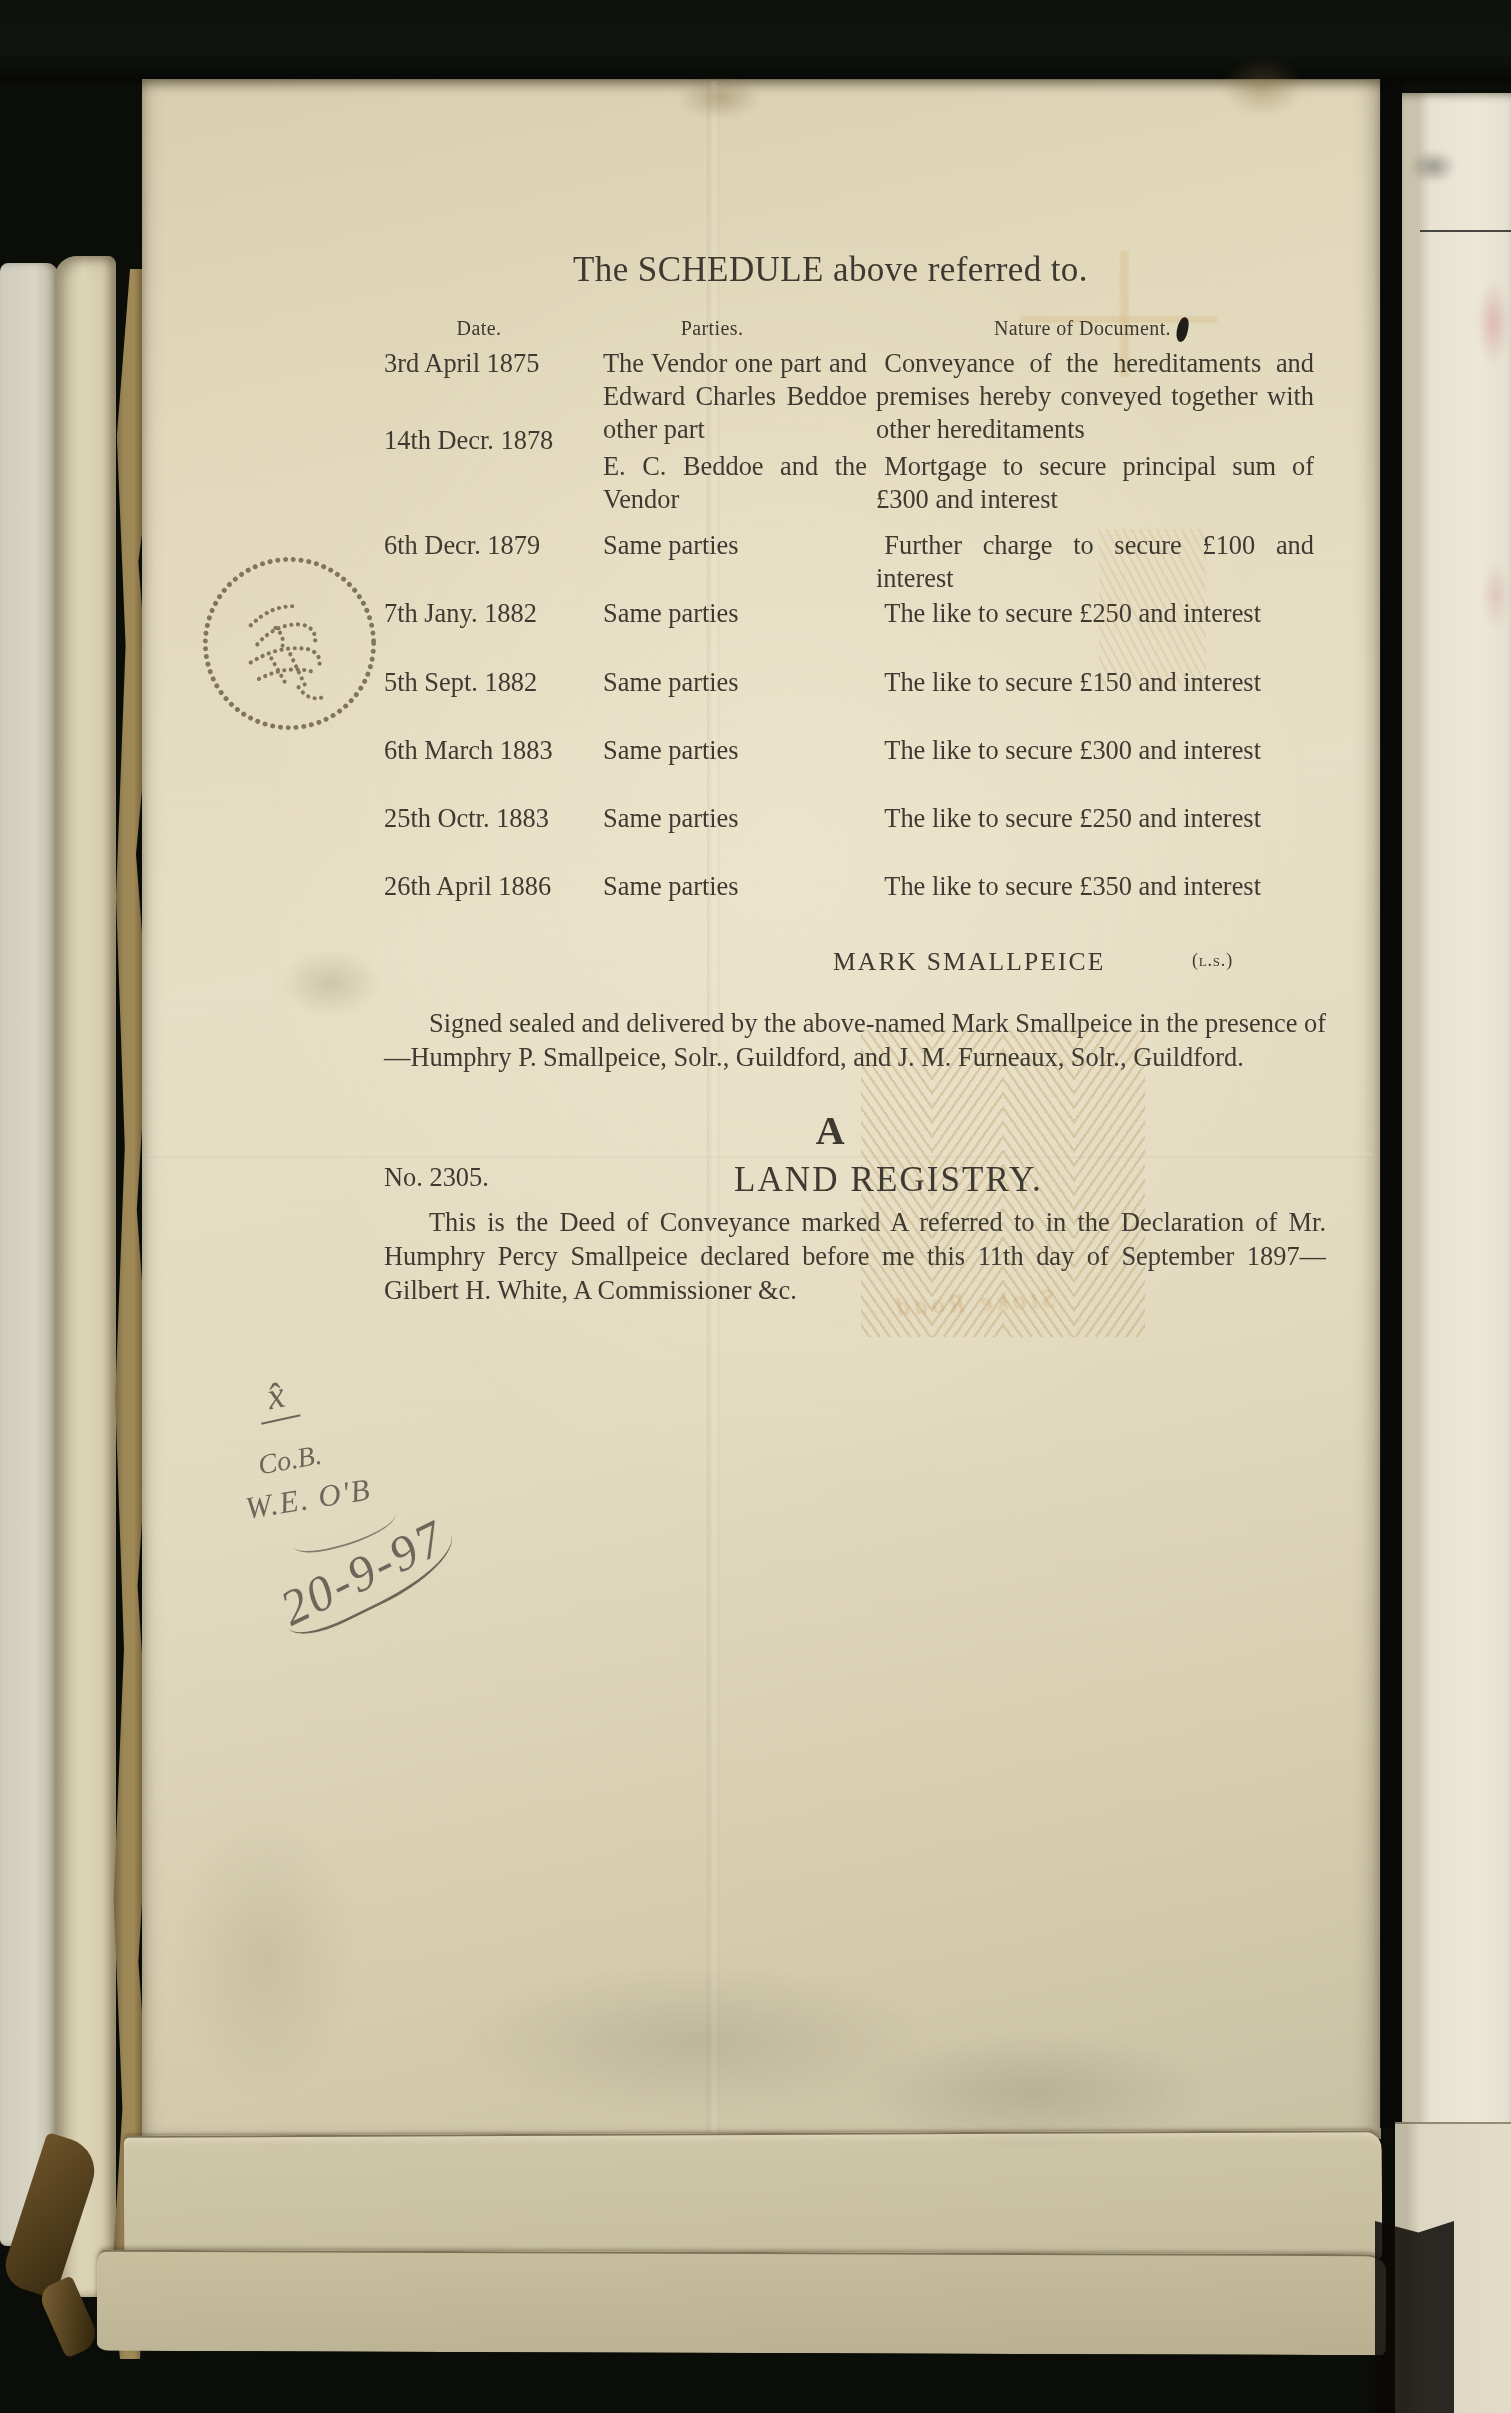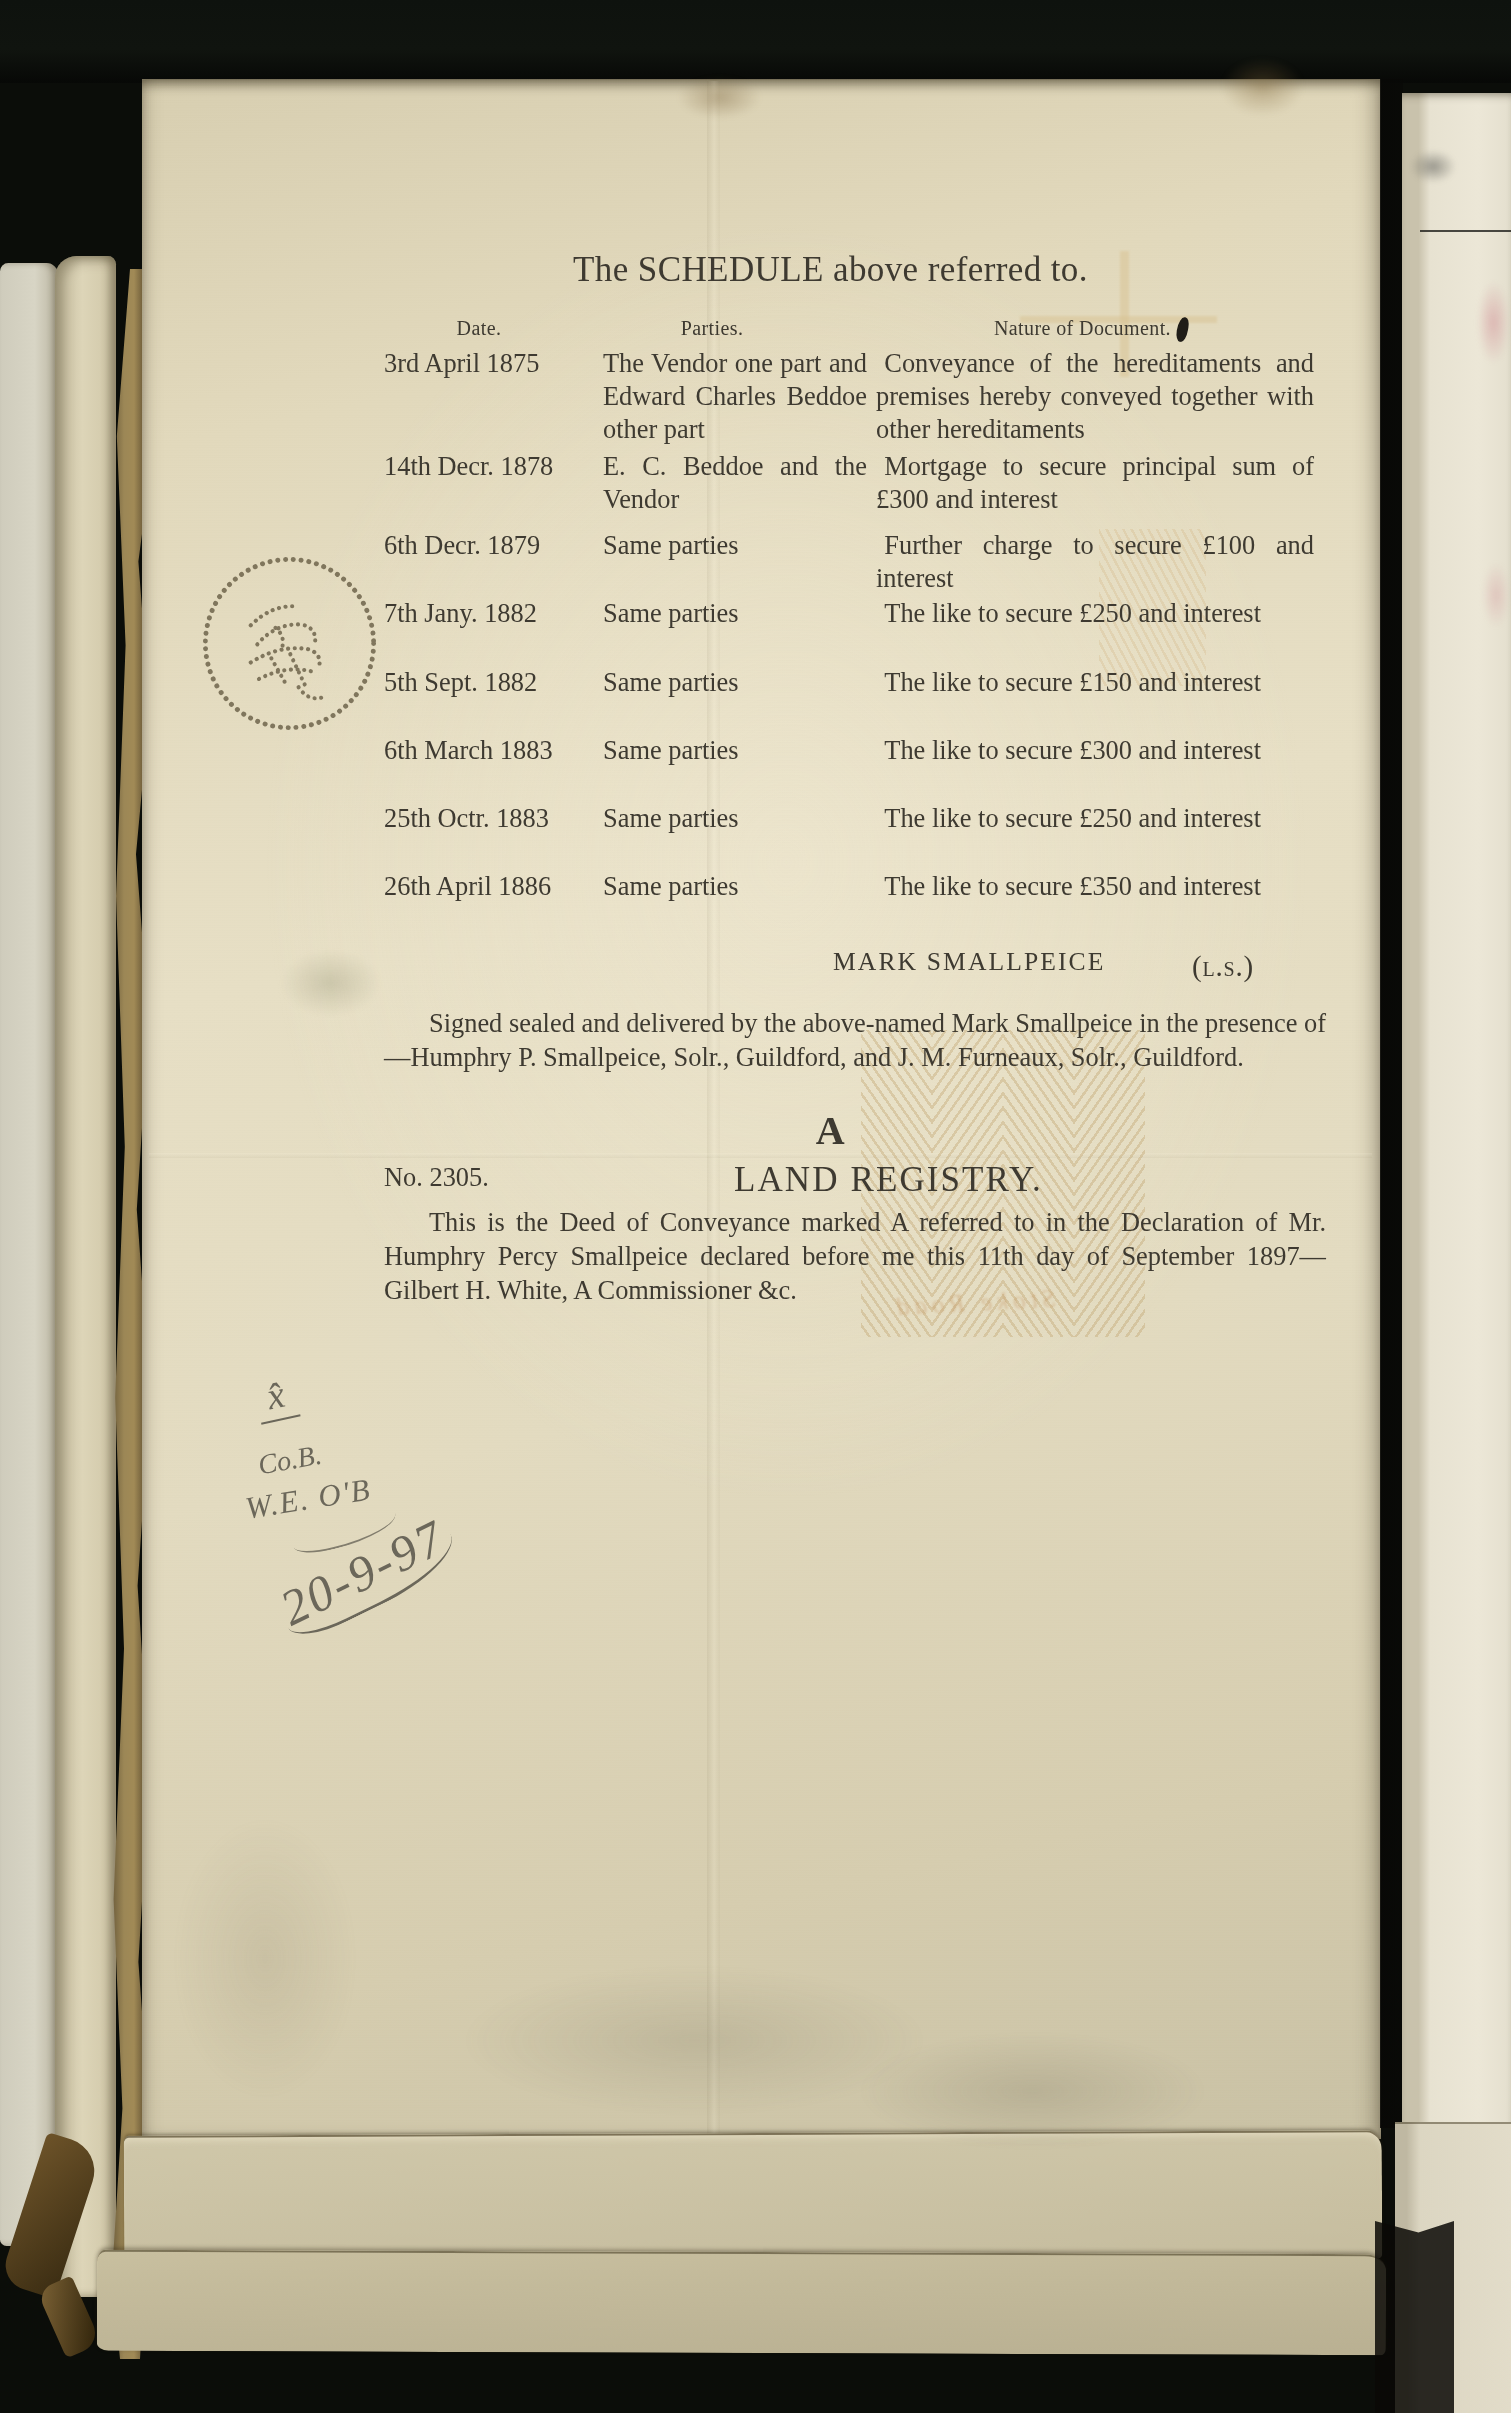--- a/index.html
+++ b/index.html
@@ -78,21 +78,21 @@
     font-size:25px;letter-spacing:5px;filter:blur(0.8px);}
   
   .ink{color:#3e3a31;}
   .title{left:380px;top:250px;width:901px;text-align:center;font-size:35px;letter-spacing:0.4px;}
   .colhead{font-size:20px;text-align:center;letter-spacing:0.4px;}
   .cell{font-size:26.4px;line-height:33px;}
   .cell-date{white-space:nowrap;}
   .cell-just{text-align:justify;text-indent:8.3px;}
   .ink-blot{left:1177px;top:317px;width:10.7px;height:25px;background:#201d18;border-radius:60% 40% 55% 45%;transform:rotate(9deg);}
   .sig-name{left:833px;top:947px;font-size:25.6px;letter-spacing:2.1px;white-space:nowrap;}
-  .sig-seal{left:1192px;top:950px;font-size:29px;font-variant:small-caps;letter-spacing:0.8px;}
+  .sig-seal{left:1192px;top:950px;font-size:18px;font-variant:small-caps;letter-spacing:0.8px;}
   .para{left:384px;width:942px;font-size:26.4px;line-height:34px;text-align:justify;text-indent:45px;}
   .exhibit-a{left:380px;top:1107px;width:901px;text-align:center;font-size:40px;font-weight:bold;letter-spacing:0.8px;}
   .reg-no{left:384px;top:1162px;font-size:26.4px;white-space:nowrap;text-align:center;}
   .reg-name{left:734px;top:1160px;font-size:35px;letter-spacing:2.1px;white-space:nowrap;}
   
   .hw{color:#6b675a;font-style:italic;}
   .hw-x{left:256px;top:1373px;font-size:38px;transform:rotate(-12deg);border-bottom:2.5px solid #6b675a;padding:0 11.6px 1.7px 11.6px;}
   .hw-note1{left:258px;top:1444px;font-size:28px;transform:rotate(-10deg);}
   .hw-note2{left:245px;top:1481px;font-size:31px;transform:rotate(-9deg);letter-spacing:1.7px;}
   .hw-swash{left:291px;top:1514px;width:107px;height:30px;border-bottom:2.5px solid #6b675a;border-radius:0 0 70% 40%;transform:rotate(-14deg);opacity:.8;}
@@ -160,21 +160,21 @@
 
   <div class="abs ink colhead" style="left:384px;top:317px;width:190px;">Date.</div>
   <div class="abs ink colhead" style="left:588px;top:317px;width:248px;">Parties.</div>
   <div class="abs ink colhead" style="left:876px;top:317px;width:413px;">Nature of Document.</div>
   <div class="abs ink-blot"></div>
 
   <div class="abs ink cell cell-date" style="left:384px;top:347px;">3rd April 1875</div>
   <div class="abs ink cell cell-just" style="left:876px;top:347px;width:438px;">Conveyance of the hereditaments and premises hereby conveyed together with other hereditaments</div>
   <div class="abs ink cell cell-just" style="left:603px;top:347px;width:264px;text-indent:0;">The Vendor one part and Edward Charles Beddoe other part</div>
 
-  <div class="abs ink cell cell-date" style="left:384px;top:450px;">14th Decr. 1878</div>
+  <div class="abs ink cell cell-date" style="left:384px;top:424px;">14th Decr. 1878</div>
   <div class="abs ink cell cell-just" style="left:603px;top:450px;width:264px;text-indent:0;">E. C. Beddoe and the Vendor</div>
   <div class="abs ink cell cell-just" style="left:876px;top:450px;width:438px;">Mortgage to secure principal sum of £300 and interest</div>
 
   <div class="abs ink cell cell-date" style="left:384px;top:529px;">6th Decr. 1879</div>
   <div class="abs ink cell" style="left:603px;top:529px;width:264px;">Same parties</div>
   <div class="abs ink cell cell-just" style="left:876px;top:529px;width:438px;">Further charge to secure £100 and interest</div>
 
   <div class="abs ink cell cell-date" style="left:384px;top:597px;text-align:right;">7th Jany. 1882</div>
   <div class="abs ink cell" style="left:603px;top:597px;width:264px;">Same parties</div>
   <div class="abs ink cell cell-just" style="left:876px;top:597px;width:438px;">The like to secure £250 and interest</div>

